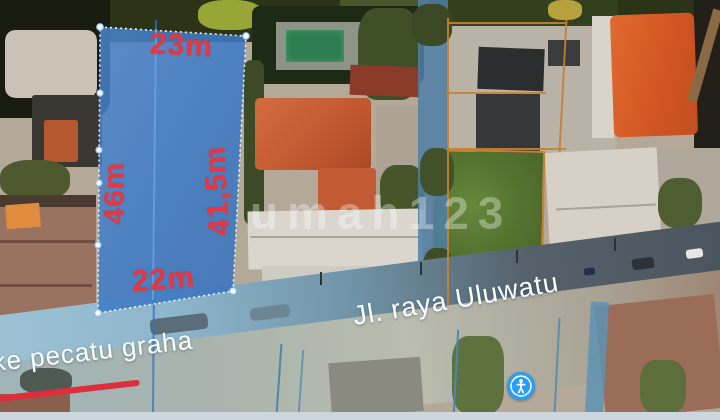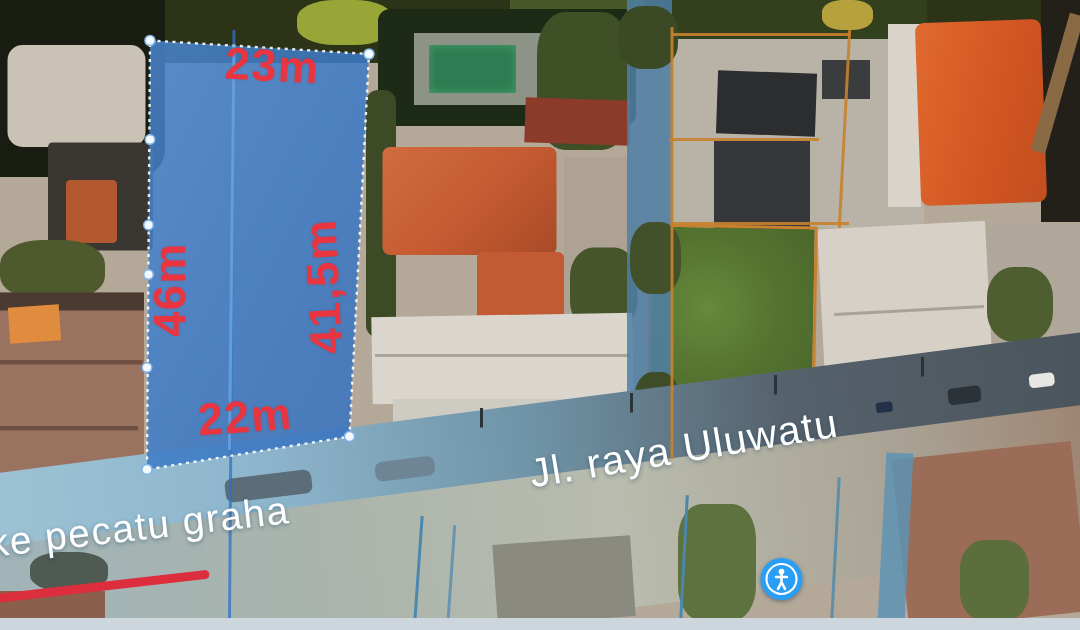--- a/index.html
+++ b/index.html
@@ -149,20 +149,21 @@
   <div class="dim" style="left:172px;top:182px;width:82px;height:26px;text-align:center;transform:rotate(-93deg)">41,5m</div>
 
   <div class="dim" style="left:132px;top:262px;transform:rotate(-4deg)">22m</div>
 
   <div class="roadtxt" style="left:352px;top:284px;font-size:27px;transform:rotate(-9.5deg);letter-spacing:1px">Jl. raya Uluwatu</div>
 
   <div class="roadtxt" style="left:-8px;top:336px;font-size:26px;transform:rotate(-6.5deg);letter-spacing:1px">ke pecatu graha</div>
 
   <div class="s" style="left:-6px;top:388px;width:146px;height:6px;background:#dd2e3e;border-radius:3px;transform:rotate(-6.5deg);z-index:38"></div>
 
+  <div class="wm" style="left:250px;top:186px">umah123</div>
 
   <div class="s" style="left:507px;top:372px;width:28px;height:28px;border-radius:50%;background:#2a9df4;z-index:40;box-shadow:0 1px 3px rgba(0,30,60,.4)">
     <svg viewBox="0 0 24 24" style="position:absolute;left:2px;top:2px;width:24px;height:24px">
       <circle cx="12" cy="12" r="10" fill="none" stroke="#ffffff" stroke-width="1.4"></circle>
       <circle cx="12" cy="7" r="1.9" fill="#ffffff"></circle>
       <path d="M12 9.2 L12 14 M8.4 10.6 L15.6 10.6 M12 14 L9.7 18.6 M12 14 L14.3 18.6" stroke="#ffffff" stroke-width="1.7" fill="none" stroke-linecap="round"></path>
     </svg>
   </div>
 
 </div>

